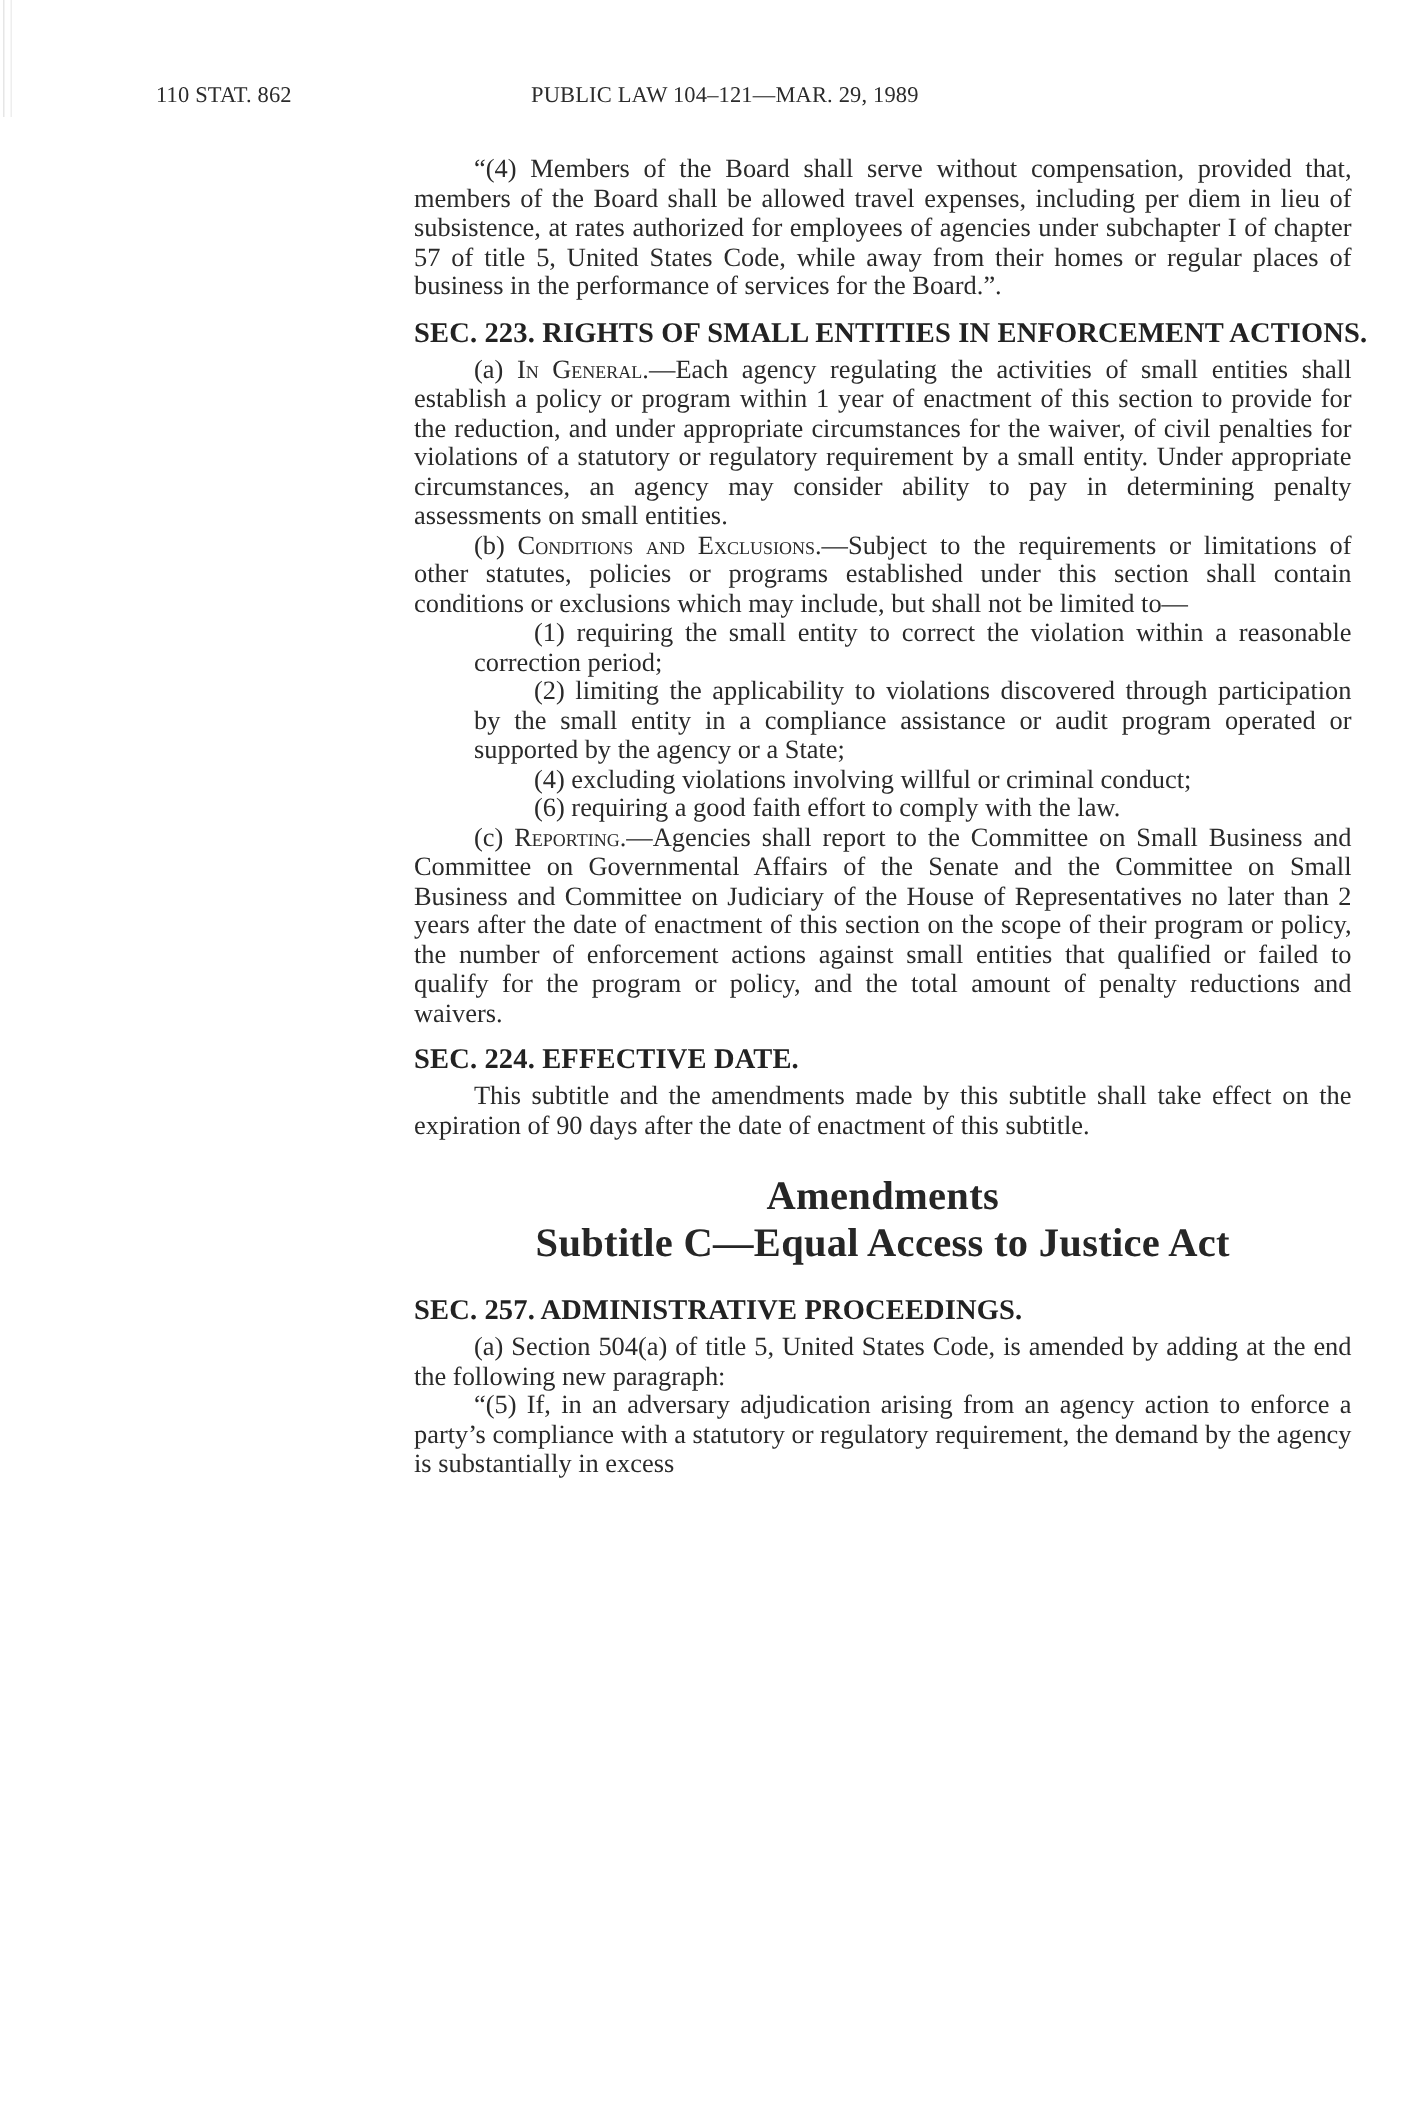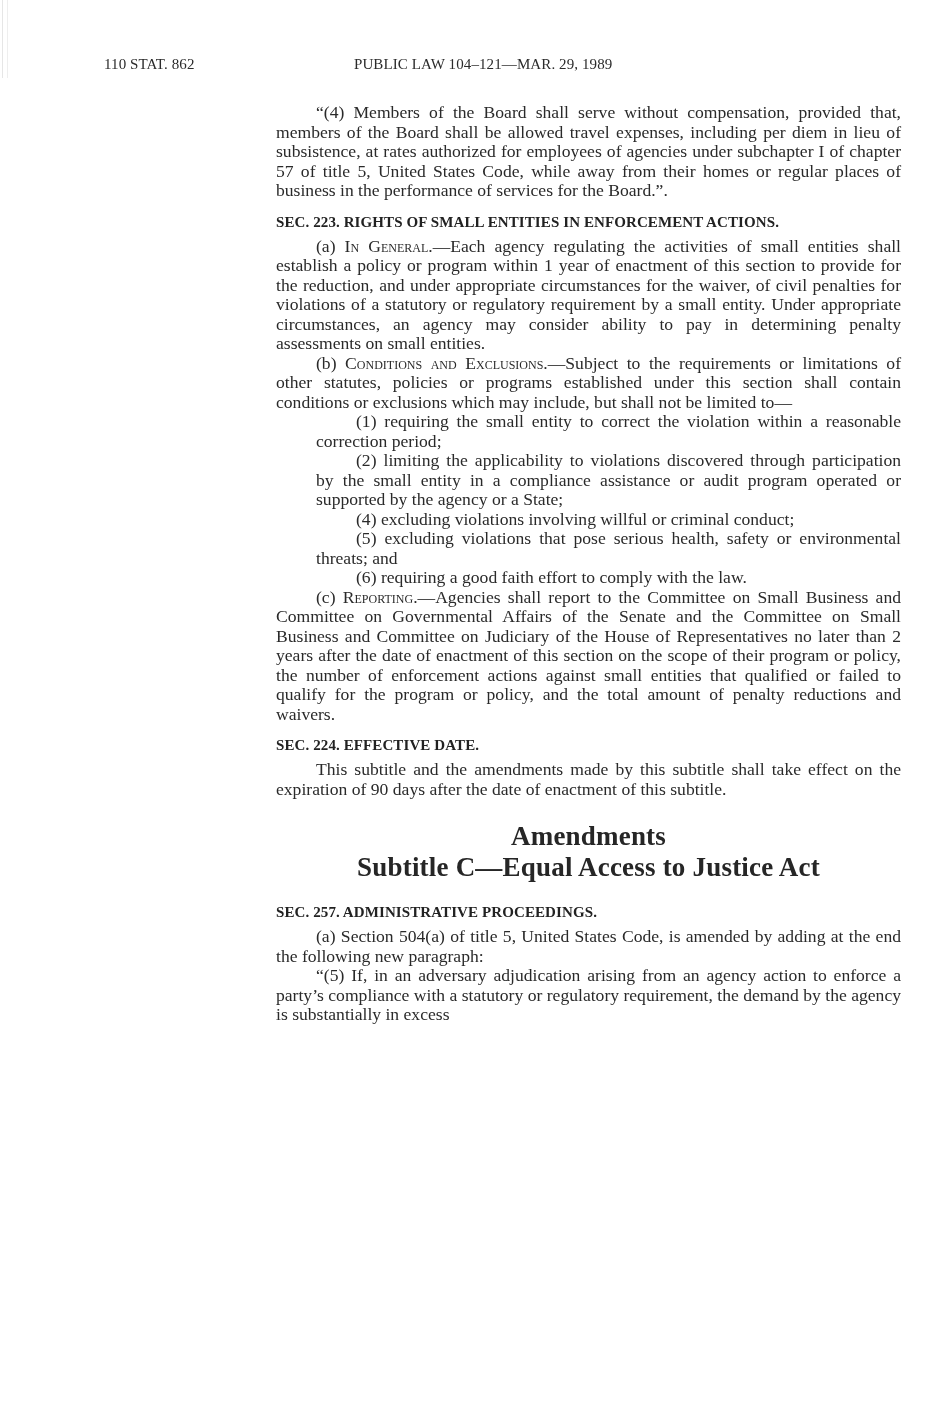--- a/index.html
+++ b/index.html
@@ -65,21 +65,21 @@
       hyphens: manual;
     }
     .para.sub-item {
       margin-left: 40px;
       text-indent: 40px;
     }
     .sec-heading {
       margin: 13px 0 6px 0;
       font-family: "Liberation Serif", serif;
       font-weight: bold;
-      font-size: 15px;
+      font-size: 19px;
       line-height: 17px;
       letter-spacing: 0.1px;
       color: #222;
       white-space: nowrap;
     }
     .smallcaps {
       font-variant: small-caps;
     }
     .subtitle-heading {
       margin: 22px 0 21px 0;
@@ -111,21 +111,20 @@
 
   <div class="sec-heading">SEC. 223. RIGHTS OF SMALL ENTITIES IN ENFORCEMENT ACTIONS.</div>
 
   <p class="para"><span>(a) </span><span class="smallcaps">In General.</span><span>—Each agency regulating the activities of small entities shall establish a policy or program within 1 year of enact­ment of this section to provide for the reduction, and under appro­priate circumstances for the waiver, of civil penalties for violations of a statutory or regulatory requirement by a small entity. Under appropriate circumstances, an agency may consider ability to pay in determining penalty assessments on small entities.</span></p>
 
   <p class="para"><span>(b) </span><span class="smallcaps">Conditions and Exclusions.</span><span>—Subject to the requirements or limitations of other statutes, policies or programs established under this section shall contain conditions or exclusions which may include, but shall not be limited to—</span></p>
 
   <p class="para sub-item">(1) requiring the small entity to correct the violation within a reasonable correction period;</p>
   <p class="para sub-item">(2) limiting the applicability to violations discovered through participation by the small entity in a compliance assist­ance or audit program operated or supported by the agency or a State;</p>
   <p class="para sub-item">(4) excluding violations involving willful or criminal con­duct;</p>
-  <p class="para sub-item">(5) excluding violations that pose serious health, safety or environmental threats; and</p>
   <p class="para sub-item">(6) requiring a good faith effort to comply with the law.</p>
 
   <p class="para"><span>(c) </span><span class="smallcaps">Reporting.</span><span>—Agencies shall report to the Committee on Small Business and Committee on Governmental Affairs of the Senate and the Committee on Small Business and Committee on Judiciary of the House of Representatives no later than 2 years after the date of enactment of this section on the scope of their program or policy, the number of enforcement actions against small entities that qualified or failed to qualify for the program or policy, and the total amount of penalty reductions and waivers.</span></p>
 
   <div class="sec-heading">SEC. 224. EFFECTIVE DATE.</div>
 
   <p class="para">This subtitle and the amendments made by this subtitle shall take effect on the expiration of 90 days after the date of enactment of this subtitle.</p>
 
   <div class="subtitle-heading">
     <span>Amendments</span>

